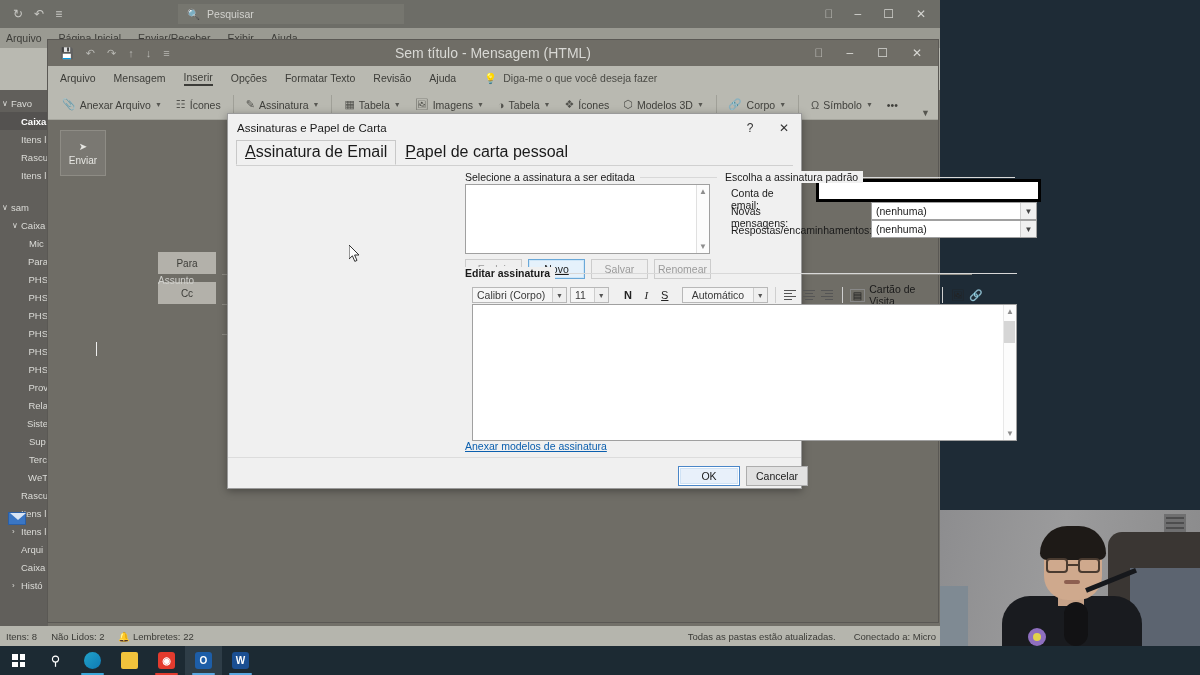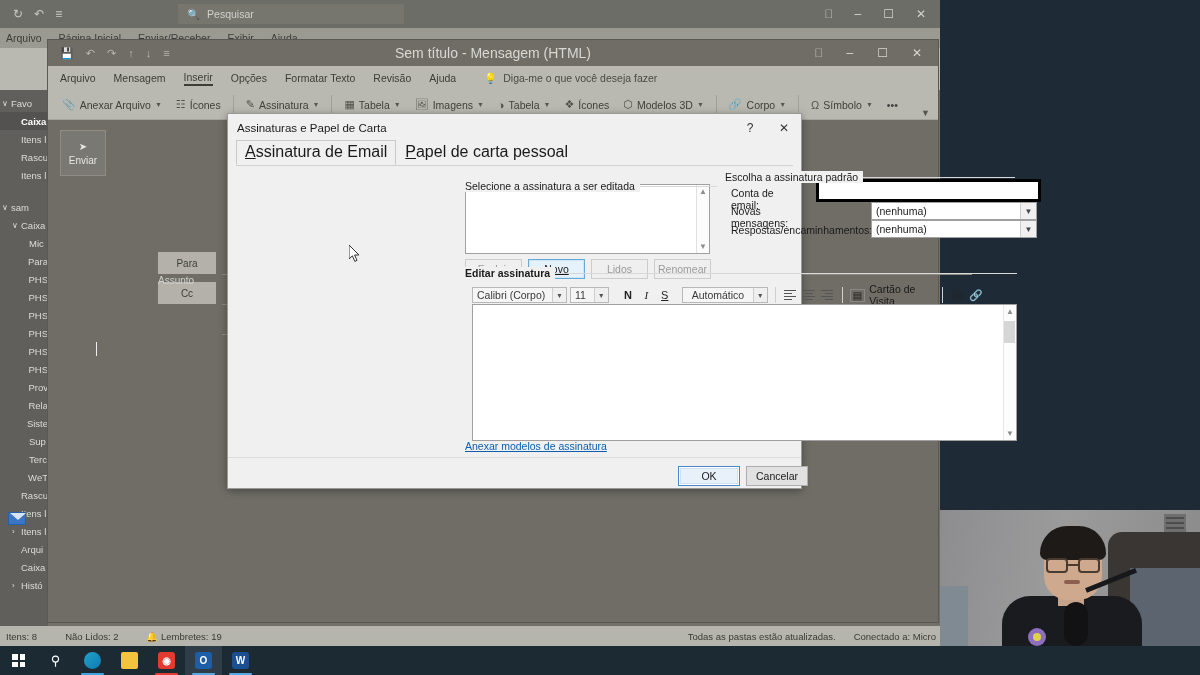--- a/index.html
+++ b/index.html
@@ -83,21 +83,21 @@
     position: absolute; left: 48px; top: 90px; width: 892px; height: 536px;
     background: #727069;
   }
   .ol-divider { position:absolute; background: #868379; height: 1px; }
 
   .ol-statusbar {
     position: absolute; left: 0; top: 626px; width: 940px; height: 20px;
     background: #b5b5ad; color: #3a3a36; font-size: 9.5px;
     display: flex; align-items: center;
   }
-  .ol-statusbar .left { display: flex; gap: 28px; padding-left: 6px; align-items:center;}
+  .ol-statusbar .left { display: flex; gap: 14px; padding-left: 6px; align-items:center;}
   .ol-statusbar .right {
     margin-left: auto; display: flex; gap: 18px; padding-right: 4px;
   }
 
   
   #msg-window {
     position: absolute; left: 48px; top: 40px; width: 890px; height: 582px;
     background: #6f6d66;
     box-shadow: 0 0 0 1px #5a5854;
   }
@@ -476,21 +476,21 @@
 
     <div class="ol-list-area">
       <div class="ol-divider" style="left:460px; top:52px; width:430px;"></div>
       <div class="ol-divider" style="left:460px; top:92px; width:430px;"></div>
     </div>
 
     <div class="ol-statusbar">
       <div class="left">
         <span>Itens: 8</span>
         <span>Não Lidos: 2</span>
-        <span>🔔&nbsp;<i style="font-style:normal">Lembretes: 19</i></span>
+        <span>🔔&nbsp;<i style="font-style:normal">Lembretes: 22</i></span>
       </div>
       <div class="right">
         <span>Todas as pastas estão atualizadas.</span>
         <span>Conectado a: Micro</span>
       </div>
     </div>
   </div>
 
   <div id="msg-window">
 
@@ -615,39 +615,39 @@
     <div class="dlg-tabs">
       <div class="dtab active">
         <span><u>A</u><span id="tab0txt">ssinatura de Email</span></span>
       </div>
       <div class="dtab">
         <span id="tab1txt"><u>P</u>apel de carta pessoal</span>
       </div>
     </div>
     <div class="dlg-tabline"></div>
 
-    <div class="grp" style="left:237px; top:66px; width:252px;">
+    <div class="grp" style="left:237px; top:57px; width:252px;">
       <div class="grp-rule"></div>
       <span class="grp-label">Selecione a assinatura a ser editada</span>
     </div>
     <div class="listbox" style="position:absolute; left:237px; top:70px; width:245px; height:70px;">
       <div class="lb-scroll">
         <span>▲</span>
         <span>▼</span>
       </div>
     </div>
     <div style="position:absolute; left:237px; top:145px; display:flex; gap:6px;">
       <div class="btn disabled" style="width:57px;">
         <span>Excluir</span>
       </div>
       <div class="btn focused" style="width:57px;">
         <span><u id="newbtn">Novo</u></span>
       </div>
       <div class="btn disabled" style="width:57px;">
-        <span>Lidos</span>
+        <span>Salvar</span>
       </div>
       <div class="btn disabled" style="width:57px;">
         <span>Renomear</span>
       </div>
     </div>
 
     <div class="grp" style="left:497px; top:57px; width:290px;">
       <div class="grp-rule"></div>
       <span class="grp-label">Escolha a assinatura padrão</span>
     </div>

